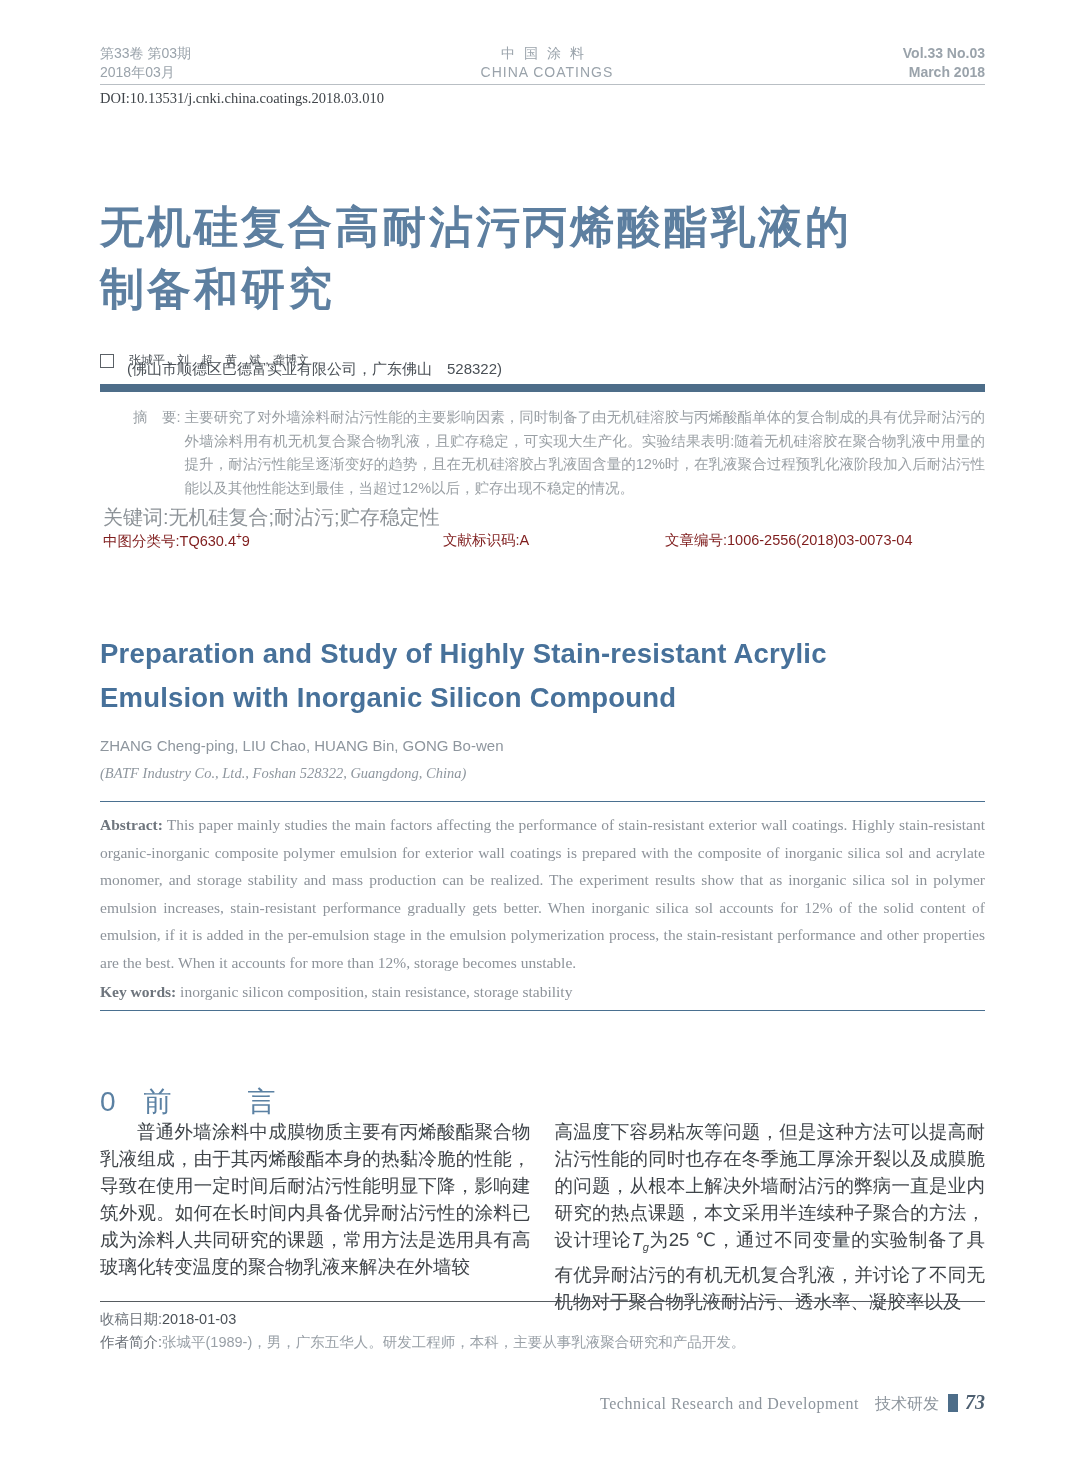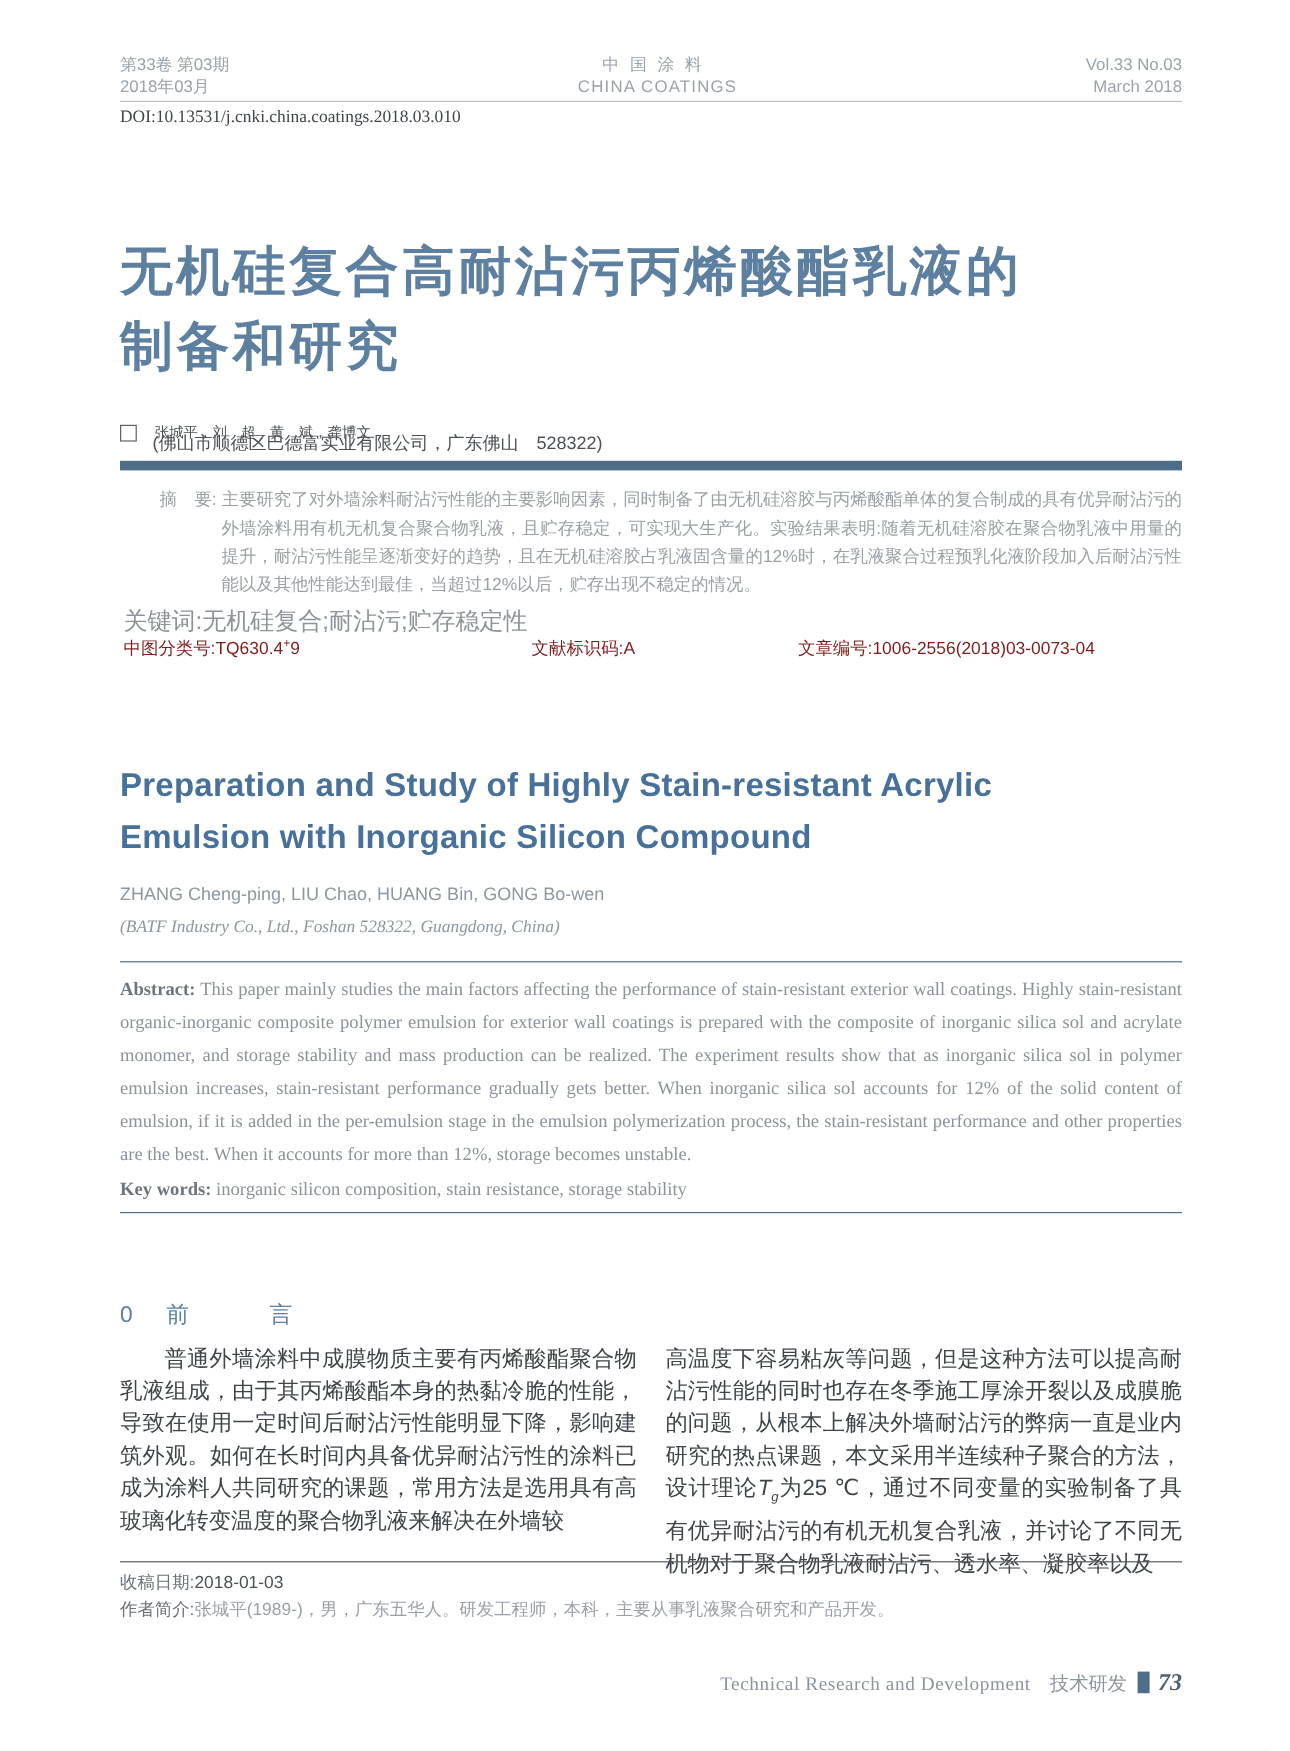--- a/index.html
+++ b/index.html
@@ -7,21 +7,21 @@
     position:relative; width:1075px; height:1459px; margin:0 auto;
     background:#ffffff; overflow:hidden;
     font-family:"Liberation Sans","DejaVu Sans",sans-serif;
     -webkit-font-smoothing:antialiased;
   }
   .abs { position:absolute; left:100px; right:90px; }
 
   
   .jheader { top:44px; display:flex; justify-content:space-between; color:#9aa3ab; font-size:14px; line-height:19px; }
   .jheader .center { text-align:center; }
-  .jheader .right  { text-align:right; }
+  .jheader .right  { text-align:right;font-weight:bold; }
   .jname-cn { letter-spacing:9px; }
   .jname-en { letter-spacing:1px; }
   .rule-top { top:84px; border-top:1px solid #b9bfc4; }
   .doi-line { top:90px; font-family:"Liberation Serif","DejaVu Serif",serif; font-size:14.5px; color:#3f4449; }
 
   
   .cn-title { top:196px; color:#5d7fa0; font-size:44px; line-height:62px; font-weight:bold; letter-spacing:3px; }
   .cn-authors { top:352px; color:#4a5056; font-size:12px; display:flex; align-items:center; }
   .author-square { display:inline-block; width:12px; height:12px; border:1.5px solid #5a6066; margin-right:15px; }
   .cn-affil { top:360px; color:#4a5056; font-size:15px; padding-left:27px; }
@@ -45,21 +45,21 @@
   .rule-blue { border-top:1px solid #4a7090; }
   .rule-en-top { top:801px; }
 
   
   .en-abstract { top:811px; font-family:"Liberation Serif","DejaVu Serif",serif; font-size:15.5px; line-height:27.5px; color:#8d939a; text-align:justify; }
   .en-abstract .blabel { font-weight:bold; color:#6e757d; }
   .en-keywords { margin-top:2px; }
   .rule-en-bottom { top:1010px; }
 
   
-  .section-head { top:1083px; color:#5b81a3; font-size:19px; }
+  .section-head { top:1083px; color:#5b81a3; font-size:28px; }
   .section-head .num { margin-right:28px; }
   .section-head .ttl { letter-spacing:24px; }
   .columns { top:1118px; display:flex; gap:24px; color:#3f4449; font-size:18.5px; line-height:27px; text-align:justify; }
   .columns .col { flex:1 1 0; }
   .indent { text-indent:2em; }
 
   
   .foot-rule { top:1301px; border-top:1px solid #565b60; }
   .footnote { top:1308px; font-size:14.5px; line-height:23px; }
   .footnote .lab { color:#6b7178; }

